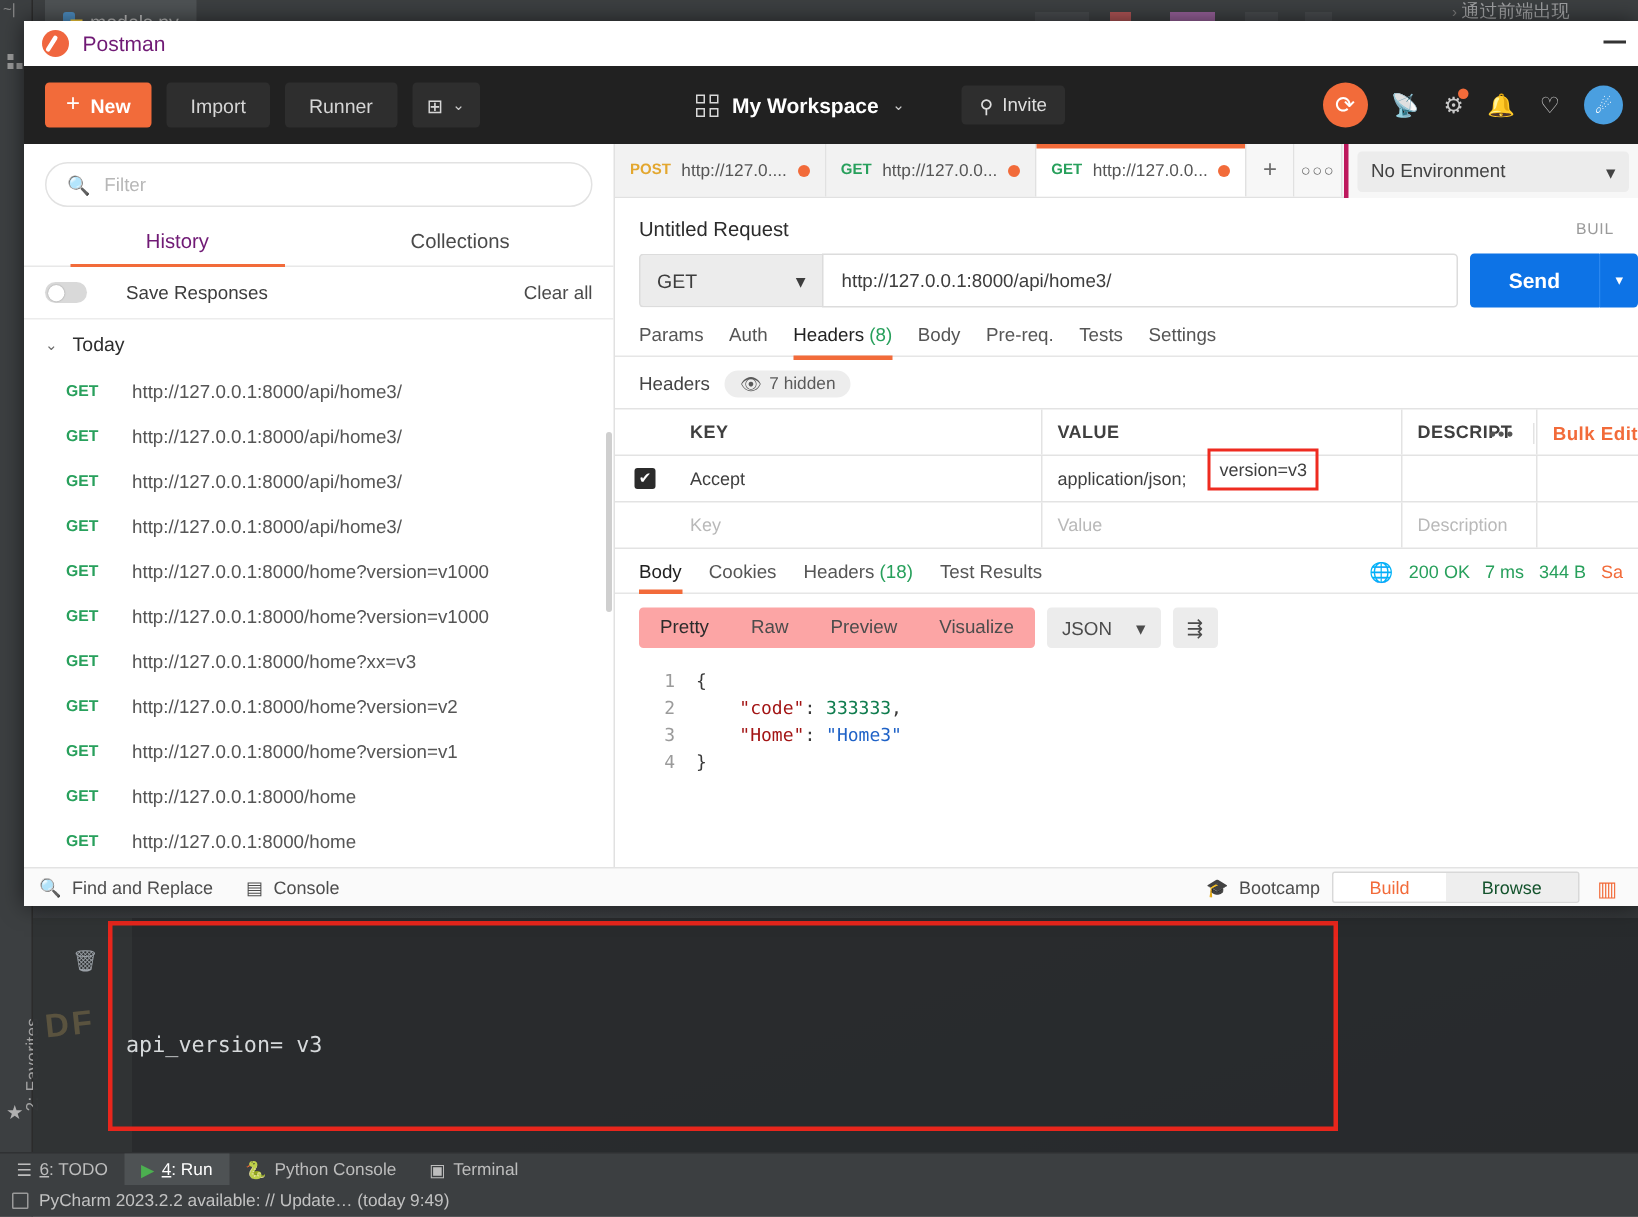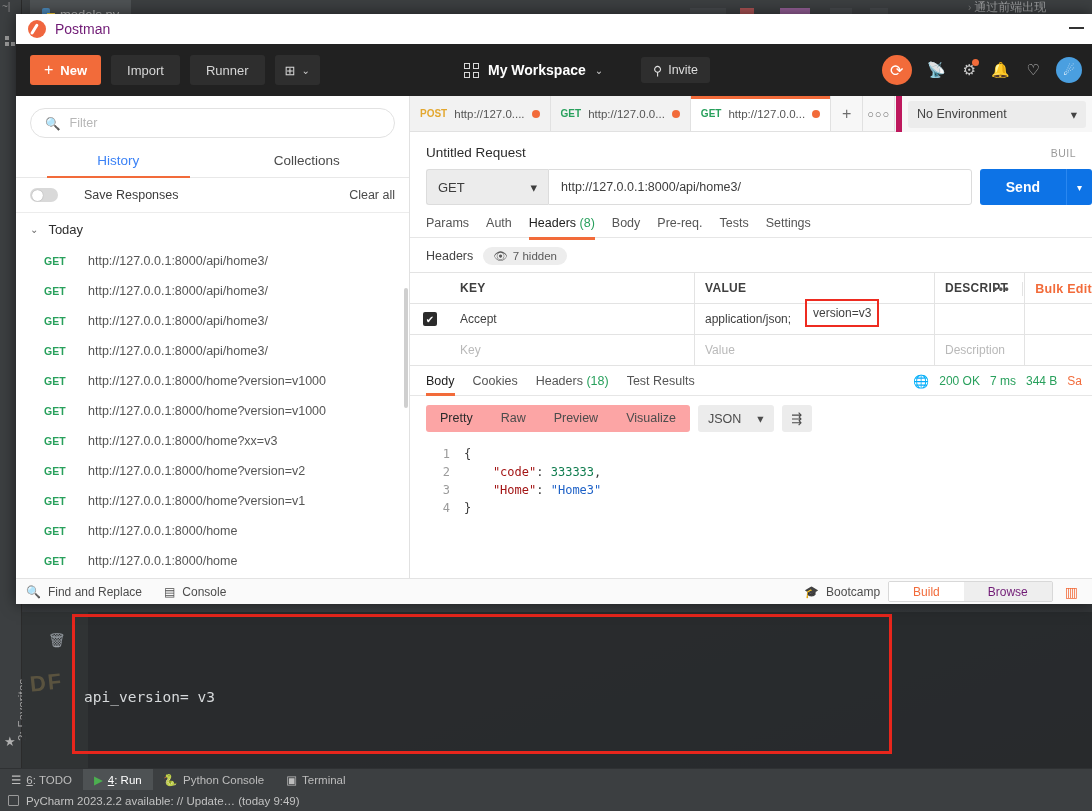--- a/index.html
+++ b/index.html
@@ -201,21 +201,21 @@
   .filter-box {
     height: 30px; border: 1px solid #e2e2e2; border-radius: 15px;
     display: flex; align-items: center; gap: 9px; padding: 0 14px;
     color: #b7b7b7; font-size: 12.5px; background: #fff;
   }
   .side-tabs { display: flex; padding: 0 8px; border-bottom: 1px solid #e8e8e8; }
   .side-tab {
     flex: 1; text-align: center; padding: 9px 0 9px; font-size: 13.5px;
     color: #4a4a4a; position: relative;
   }
-  .side-tab.active { color: #3b82f6; }
+  .side-tab.active { color: #701a75; }
   .side-tab.active::after {
     content: ""; position: absolute; left: 12%; right: 12%; bottom: -1px;
     height: 2.5px; background: #f26b3a;
   }
   .save-row {
     display: flex; align-items: center; justify-content: space-between;
     padding: 10px 14px 10px 14px; border-bottom: 1px solid #ececec;
   }
   .toggle {
     width: 28px; height: 14px; border-radius: 7px; background: #d9d9d9; position: relative;
@@ -264,21 +264,21 @@
   .rtab .m.get { color: #28a05c; }
   .rtab .m.post { color: #e3a72f; }
   .rtab .dot { width: 8px; height: 8px; border-radius: 50%; background: #f26b3a; margin-left: auto; }
   .tab-add, .tab-more {
     width: 32px; height: 35px; display: flex; align-items: center; justify-content: center;
     color: #6d6d6d; font-size: 16px; border-right: 1px solid #e1e1e1; background: #f7f7f7;
   }
   .tab-more { font-size: 11px; letter-spacing: 1px; }
   .env-area {
     position: absolute; right: 0; top: 0; width: 196px; height: 36px;
-    background: #f7f7f7; border-left: 6px solid #be185d;
+    background: #f7f7f7; border-left: 3px solid #be185d;
     display: flex; align-items: center;
   }
   .env-select {
     margin: 0 6px; flex: 1; height: 27px; background: #ececec; border-radius: 3px;
     display: flex; align-items: center; justify-content: space-between;
     padding: 0 9px; font-size: 12.5px; color: #434343;
   }
   .req-title-row {
     display: flex; align-items: center; justify-content: space-between;
     padding: 13px 16px 9px 16px;
@@ -397,21 +397,21 @@
 
   .pm-footer {
     position: absolute; left: 0; bottom: 0; width: 1076px; height: 26px;
     background: #fafafa; border-top: 1px solid #e3e3e3;
     display: flex; align-items: center; padding: 0 10px; gap: 22px;
     font-size: 12px; color: #4d4d4d;
   }
   .pm-footer .fitem { display: flex; align-items: center; gap: 7px; }
   .footer-right { margin-left: auto; display: flex; align-items: center; gap: 0; }
   .bb-seg { display: flex; height: 21px; border: 1px solid #d8d8d8; border-radius: 2px; overflow: hidden; margin: 0 8px; }
-  .bb-seg span { padding: 0 24px; line-height: 21px; font-size: 12px; color: #701a75; background: #eeeeee; }
+  .bb-seg span { padding: 0 24px; line-height: 21px; font-size: 12px; color: #14532d; background: #eeeeee; }
   .bb-seg span.active { background: #ffffff; color: #f26b3a; }
   .panel-icon { color: #f26b3a; font-size: 14px; padding: 0 4px; }
 </style>
 </head>
 <body>
 
 <div id="root">
 
   <div class="pycharm-bg">
     <div class="pc-topbar">

